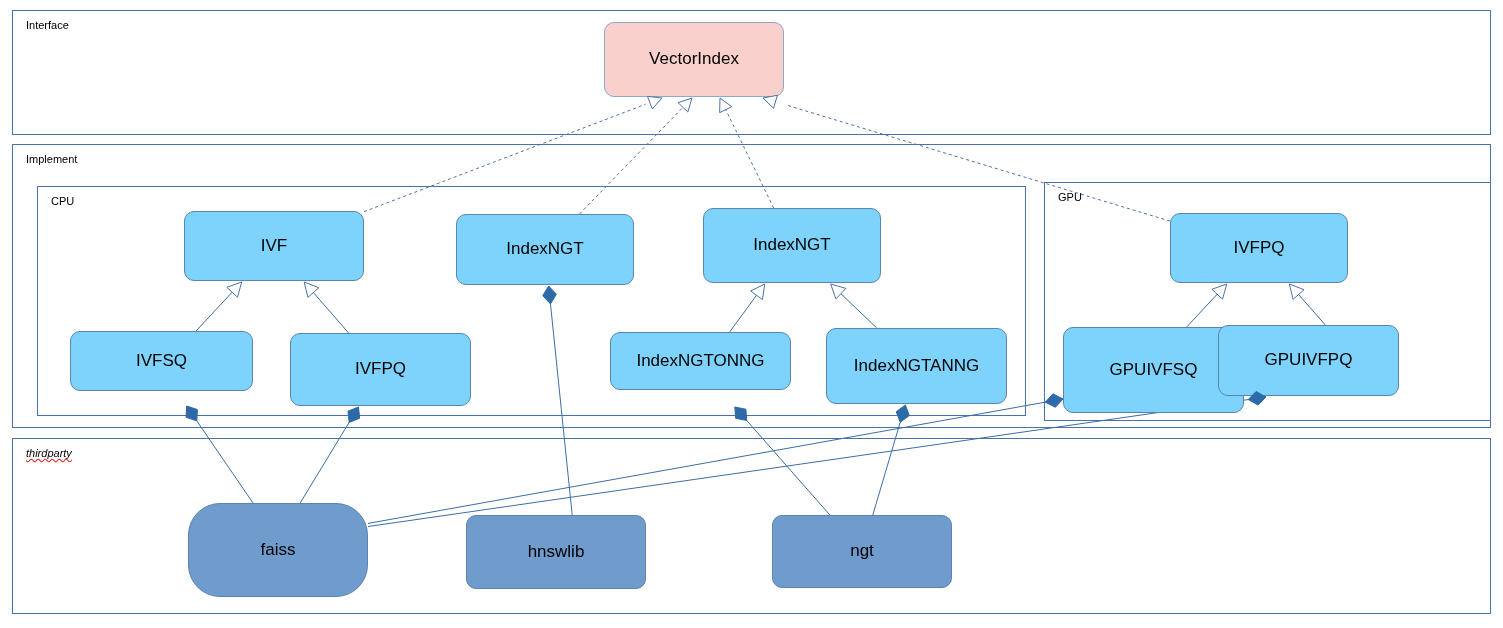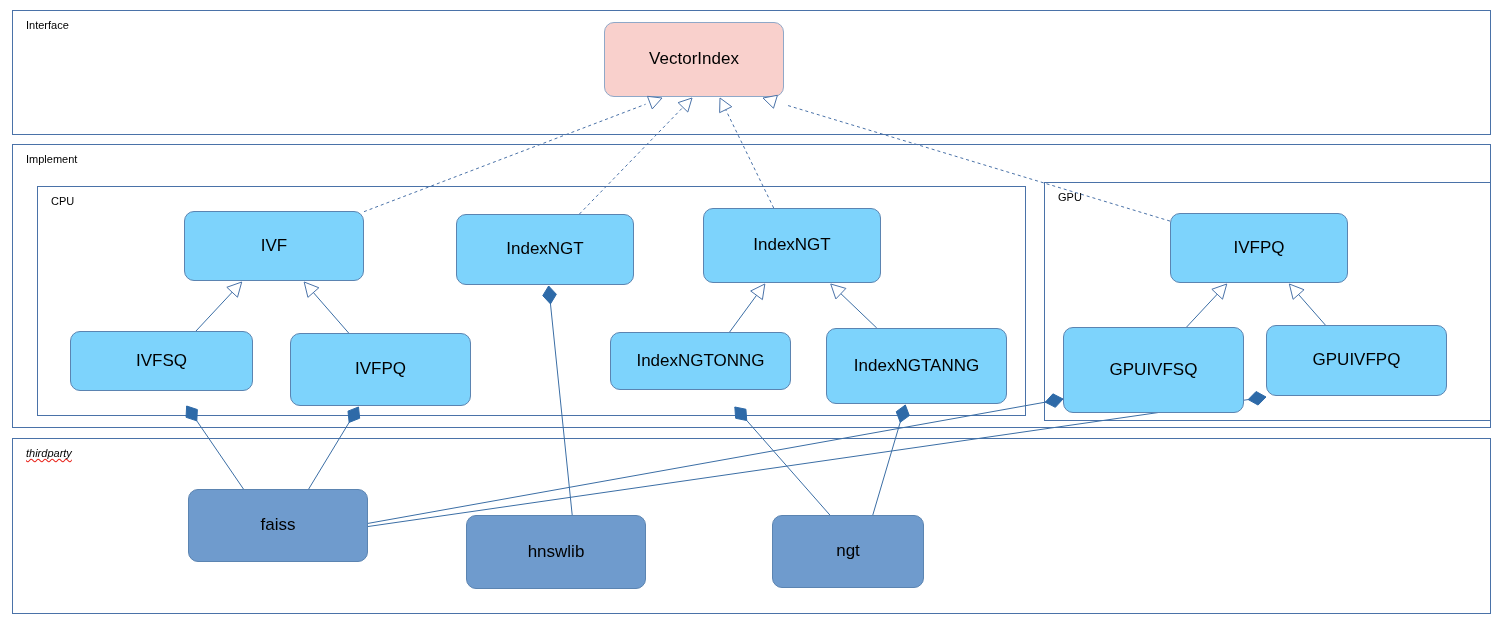--- a/index.html
+++ b/index.html
@@ -125,30 +125,30 @@
       </div>
       <div class="node impl" style="left: 610px; top: 332px; width: 181px; height: 58px;">
         <span>IndexNGTONNG</span>
       </div>
       <div class="node impl" style="left: 826px; top: 328px; width: 181px; height: 76px;">
         <span>IndexNGTANNG</span>
       </div>
       <div class="node impl" style="left: 1063px; top: 327px; width: 181px; height: 86px;">
         <span>GPUIVFSQ</span>
       </div>
-      <div class="node impl" style="left: 1266px; top: 325px; width: 181px; height: 71px;">
+      <div class="node impl" style="left: 1218px; top: 325px; width: 181px; height: 71px;">
         <span>GPUIVFPQ</span>
       </div>
-      <div class="node third" style="left: 188px; top: 489px; width: 180px; height: 73px;">
+      <div class="node third" style="left: 188px; top: 503px; width: 180px; height: 94px; border-radius: 32px;">
         <span>faiss</span>
       </div>
       <div class="node third" style="left: 466px; top: 515px; width: 180px; height: 74px;">
         <span>hnswlib</span>
       </div>
-      <div class="node third" style="left: 772px; top: 515px; width: 152px; height: 73px;">
+      <div class="node third" style="left: 772px; top: 515px; width: 180px; height: 73px;">
         <span>ngt</span>
       </div>
     </div>
 
   <svg class="edges edges-top" id="marker-layer" viewBox="0 0 1503 628" preserveAspectRatio="none">
       <polygon points="662,98 652.2628801721343,108.94925099985312 647.4444083231596,96.31704101740593" fill="#ffffff" stroke="#4a72a8" stroke-width="1"></polygon>
       <polygon points="692,98 687.7987707068235,112.03735275706053 678.0956676954938,102.62246072626552" fill="#ffffff" stroke="#4a72a8" stroke-width="1"></polygon>
       <polygon points="720,98 731.7775107697553,106.71710043926875 719.6277451202566,112.64783350207487" fill="#ffffff" stroke="#4a72a8" stroke-width="1"></polygon>
       <polygon points="763,98 777.4002542553125,95.2925514995935 773.4865963043914,108.23371379063953" fill="#ffffff" stroke="#4a72a8" stroke-width="1"></polygon>
       <polygon points="241.72540983606558,282 237.4989353803163,297.20313499495745 226.8522233139699,287.271311286478" fill="#ffffff" stroke="#4a72a8" stroke-width="1"></polygon>

